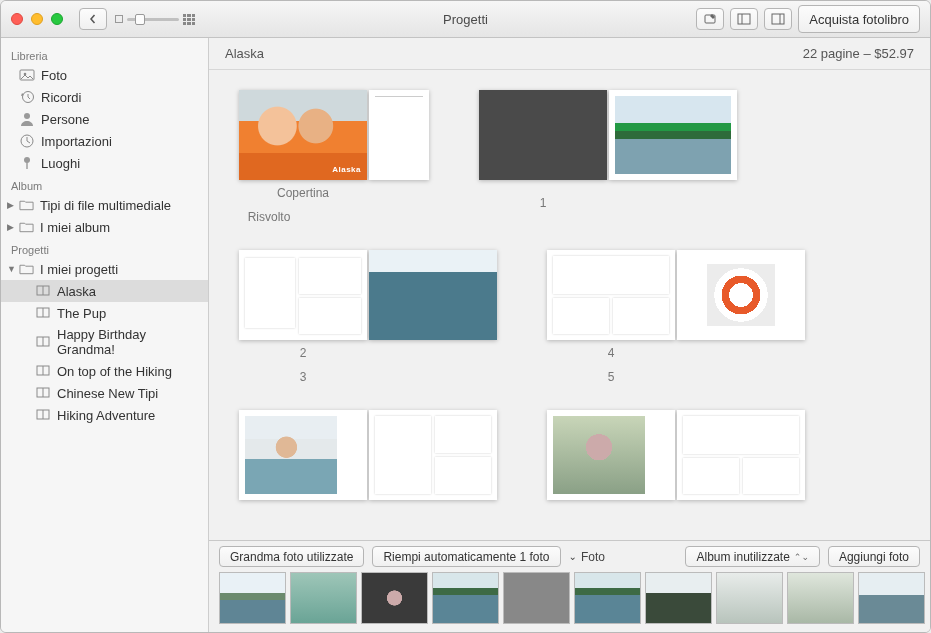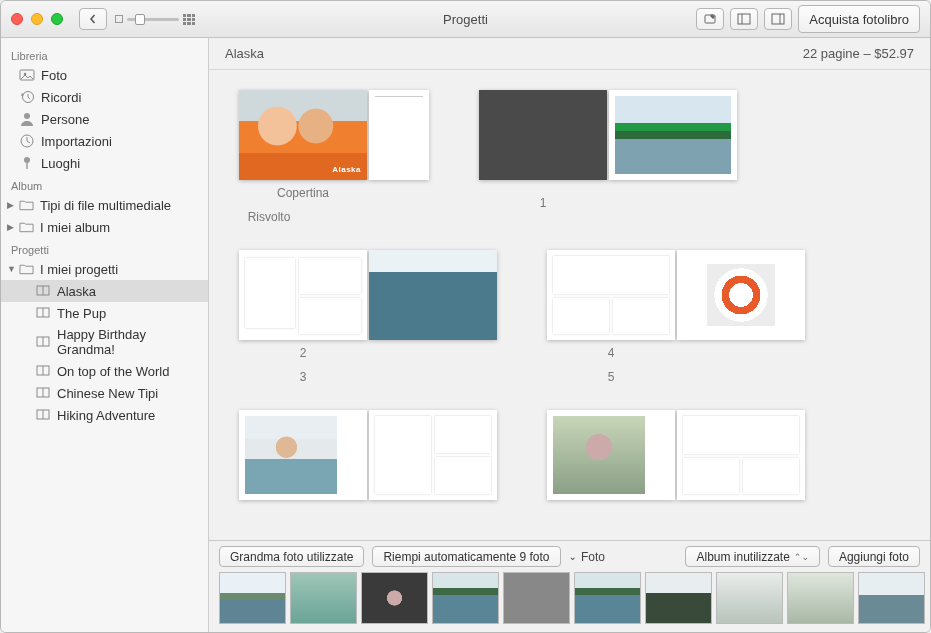--- a/index.html
+++ b/index.html
@@ -417,21 +417,21 @@
           </span>
         <span>Happy Birthday Grandma!</span>
       </div>
       <div class="sb-item level2">
         <span class="sb-icon">
             <svg viewBox="0 0 16 16">
               <rect x="2" y="3" width="12" height="9" fill="none" stroke="#8a8a8a"></rect>
               <line x1="8" y1="3" x2="8" y2="12" stroke="#8a8a8a"></line>
             </svg>
           </span>
-        <span>On top of the World</span>
+        <span>On top of the Hiking</span>
       </div>
       <div class="sb-item level2">
         <span class="sb-icon">
             <svg viewBox="0 0 16 16">
               <rect x="2" y="3" width="12" height="9" fill="none" stroke="#8a8a8a"></rect>
               <line x1="8" y1="3" x2="8" y2="12" stroke="#8a8a8a"></line>
             </svg>
           </span>
         <span>Chinese New Tipi</span>
       </div>
@@ -549,21 +549,21 @@
             </div>
           </div>
         </div>
 
       </div>
 
       <div class="tray">
         <div class="tray-bar">
           <div class="tray-btn">Grandma foto utilizzate</div>
           <div class="tray-btn">
-            <span>Riempi automaticamente 9 foto</span>
+            <span>Riempi automaticamente 1 foto</span>
           </div>
           <div class="tray-label">
             <span class="chev">⌄</span>
             <span>Foto</span>
           </div>
           <div class="tray-spacer"></div>
           <div class="tray-btn">
             <span>Album inutilizzate</span>
             <span class="caret">⌃⌄</span>
           </div>

